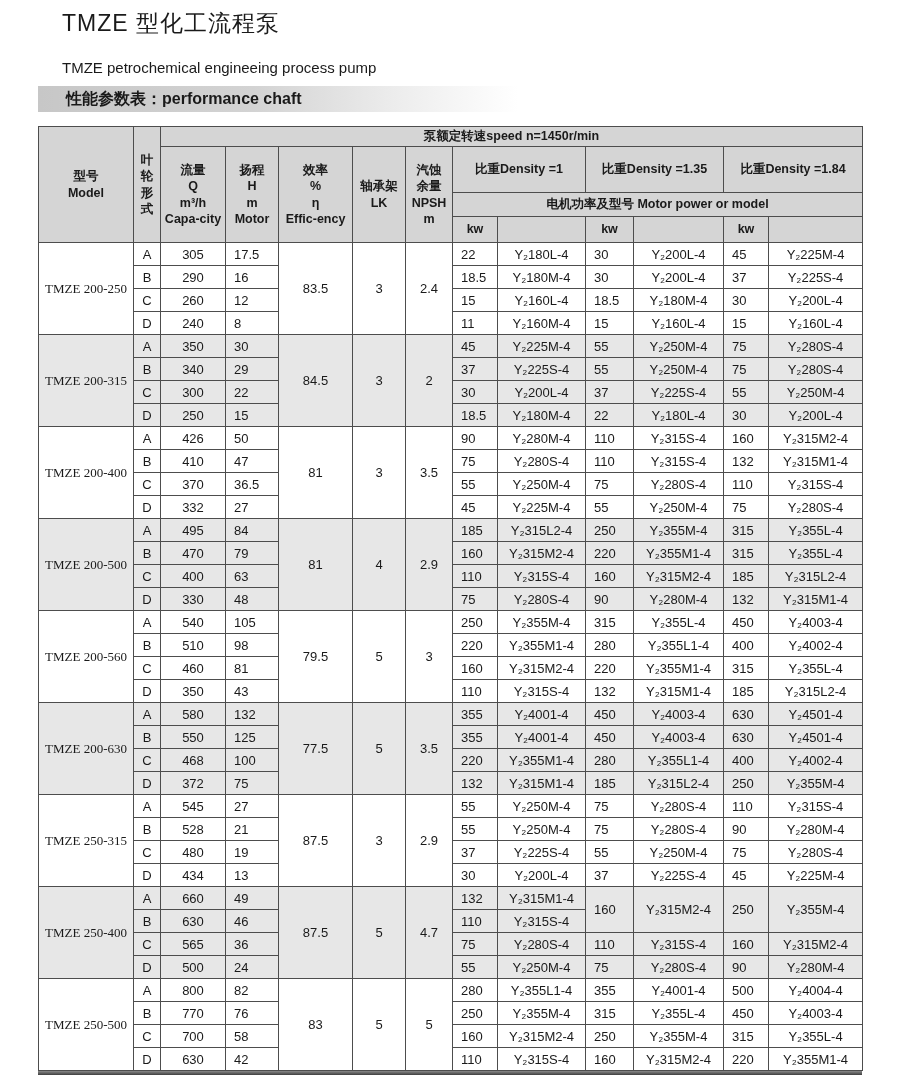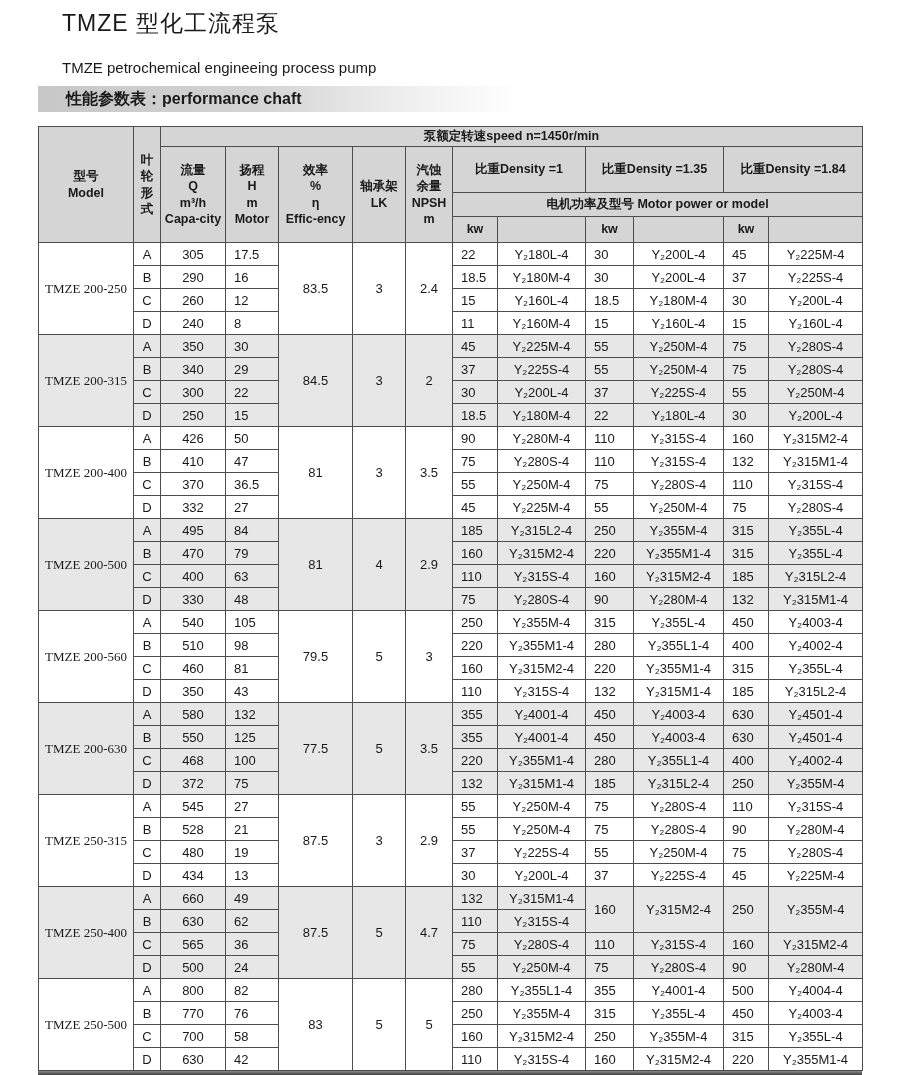--- a/index.html
+++ b/index.html
@@ -480,21 +480,21 @@
           <td class="left">132</td>
           <td>Y₂315M1-4</td>
           <td class="left" rowspan="2">160</td>
           <td rowspan="2">Y₂315M2-4</td>
           <td class="left" rowspan="2">250</td>
           <td rowspan="2">Y₂355M-4</td>
         </tr>
         <tr class="shaded">
           <td>B</td>
           <td>630</td>
-          <td class="left">62</td>
+          <td class="left">46</td>
           <td class="left">110</td>
           <td>Y₂315S-4</td>
         </tr>
         <tr class="shaded">
           <td>C</td>
           <td>565</td>
           <td class="left">36</td>
           <td class="left">75</td>
           <td>Y₂280S-4</td>
           <td class="left">110</td>

